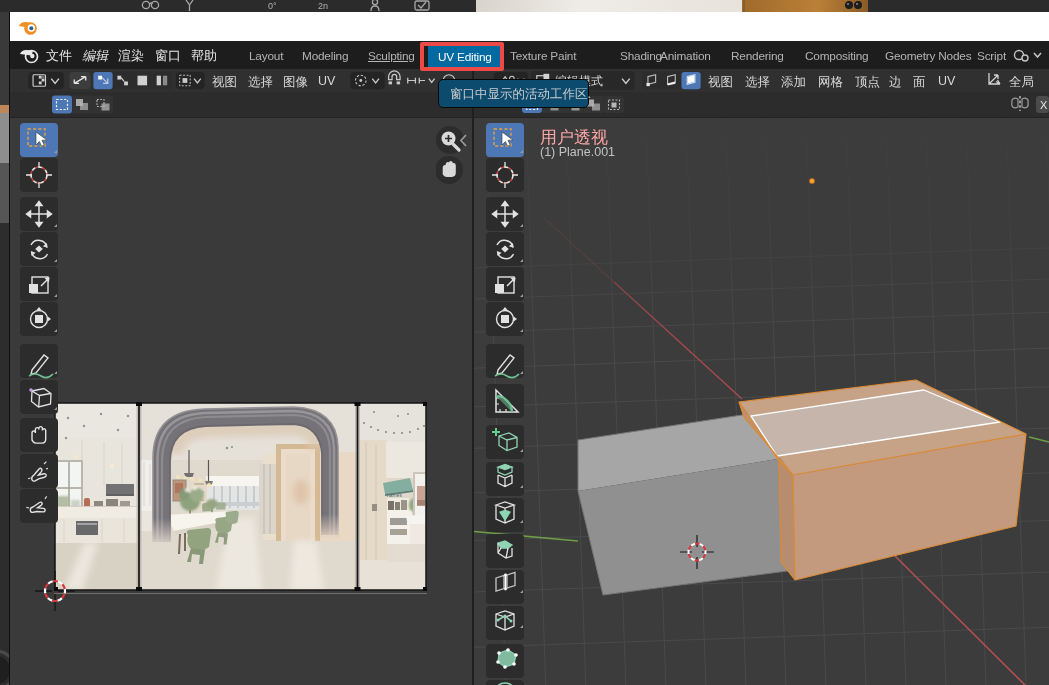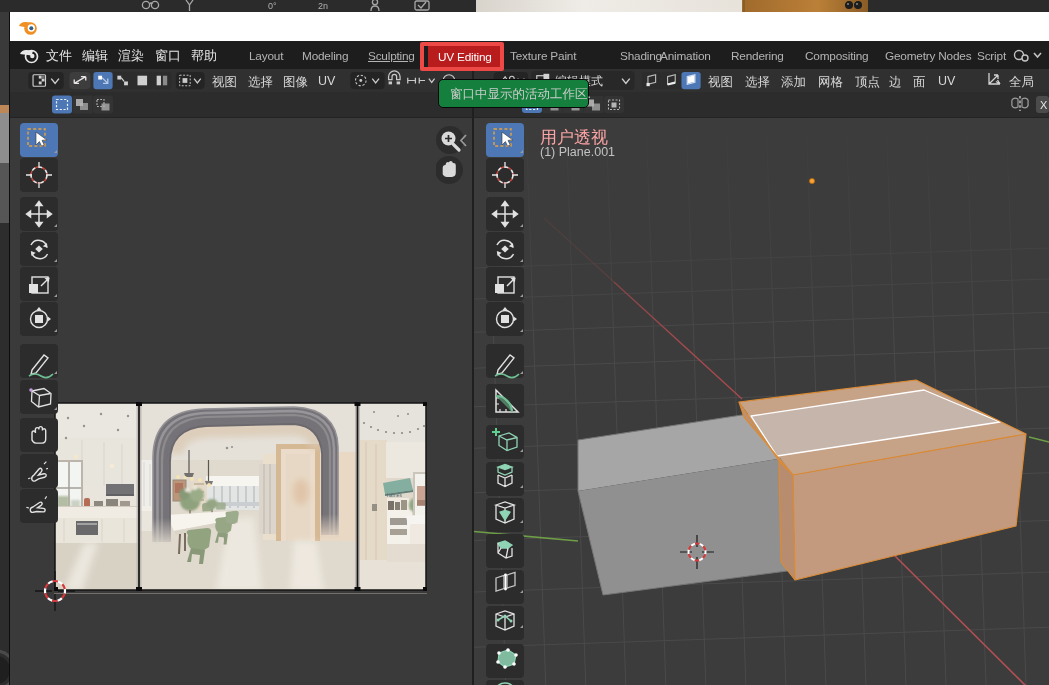--- a/index.html
+++ b/index.html
@@ -16,36 +16,36 @@
   #lbgA{left:0;top:12px;width:10px;height:93px;background:#3a3a3a;}
   #lbgB{left:0;top:105px;width:10px;height:8px;background:#bd8758;}
   #lbgC{left:0;top:113px;width:10px;height:50px;background:#8e8e8e;}
   #lbgD{left:0;top:163px;width:10px;height:60px;background:#565656;}
   #lbgE{left:0;top:223px;width:10px;height:462px;background:#2d2d2d;}
   #winborder{left:9px;top:12px;width:1px;height:673px;background:#0d0d0d;}
   
   #menubar{left:10px;top:41px;width:1039px;height:28px;background:#1d1d1d;}
   .menu{top:47px;font-size:13px;color:#e5e5e5;}
   .tab{top:49px;font-size:11.8px;color:#b4b4b4;letter-spacing:-0.2px;}
-  #tab-active{left:428px;top:43px;width:74px;height:26px;background:#b91c1c;border-radius:4px 4px 0 0;}
+  #tab-active{left:428px;top:43px;width:74px;height:26px;background:#0369a1;border-radius:4px 4px 0 0;}
   #tab-active span{position:absolute;left:10px;top:7px;font-size:11.8px;color:#fefefe;letter-spacing:-0.2px;}
   #redbox{left:420px;top:42px;width:84px;height:29px;border:4px solid #ed4a47;border-radius:2px;box-sizing:border-box;background:transparent;z-index:40;}
   
   #hdrL{left:10px;top:69px;width:462px;height:23px;background:#303030;border-bottom:1px solid #262626;}
   #hdrR{left:474px;top:69px;width:575px;height:23px;background:#303030;border-bottom:1px solid #262626;}
   #divider{left:472px;top:69px;width:2px;height:616px;background:#1f1f1f;}
   .htext{top:74px;font-size:12.5px;color:#d8d8d8;}
   
   #tsL{left:10px;top:92px;width:462px;height:25px;background:#2c2c2c;border-bottom:1px solid #232323;}
   #tsR{left:474px;top:92px;width:575px;height:25px;background:#2c2c2c;border-bottom:1px solid #232323;}
   
   #uvmain{left:10px;top:118px;width:462px;height:567px;background:#3a3a3a;}
   #vpmain{left:474px;top:118px;width:575px;height:567px;background:#3c3c3c;}
   
-  #tooltip{left:438px;top:79px;width:151px;height:29px;background:#15803d;border:1px solid #090909;border-radius:5px;box-sizing:border-box;z-index:50;}
+  #tooltip{left:438px;top:79px;width:151px;height:29px;background:#0c4a6e;border:1px solid #090909;border-radius:5px;box-sizing:border-box;z-index:50;}
   #tooltip span{position:absolute;left:11px;top:6px;font-size:12.5px;color:#cccccc;white-space:nowrap;}
   
   #vptext1{left:540px;top:126px;font-size:17px;color:#fca5a5;z-index:10;text-align:center;}
   #vptext2{left:540px;top:145px;font-size:12.5px;color:#c2c2c2;z-index:10;}
 </style>
 </head>
 <body>
 
   <div class="abs" id="sliver">
     <div class="abs seg1"></div>
@@ -91,21 +91,21 @@
     </svg>
   </div>
 
   <div class="abs" id="menubar"></div>
   <svg class="abs" style="left:19px;top:45px;z-index:5" width="22" height="20" viewBox="0 0 22 20">
     <path d="M1 9 Q3 4.5 8 5 L14 6 L12.5 10.5 Z" fill="#e9e9e9"></path>
     <circle cx="12.5" cy="11.5" r="6" fill="none" stroke="#e9e9e9" stroke-width="1.7"></circle>
     <circle cx="13.3" cy="11" r="2.2" fill="#e9e9e9"></circle>
   </svg>
   <span class="abs menu" style="left:46px;">文件</span>
-  <span class="abs menu" style="left:82px;">编辑</span>
+  <span class="abs menu" style="left:82px;font-style:italic;">编辑</span>
   <span class="abs menu" style="left:118px;">渲染</span>
   <span class="abs menu" style="left:155px;">窗口</span>
   <span class="abs menu" style="left:191px;">帮助</span>
   <span class="abs tab" style="left:249px;">Layout</span>
   <span class="abs tab" style="left:302px;">Modeling</span>
   <span class="abs tab" style="left:368px;text-decoration:underline;">Sculpting</span>
   <div class="abs" id="tab-active">
     <span>UV Editing</span>
   </div>
   <span class="abs tab" style="left:510px;">Texture Paint</span>

